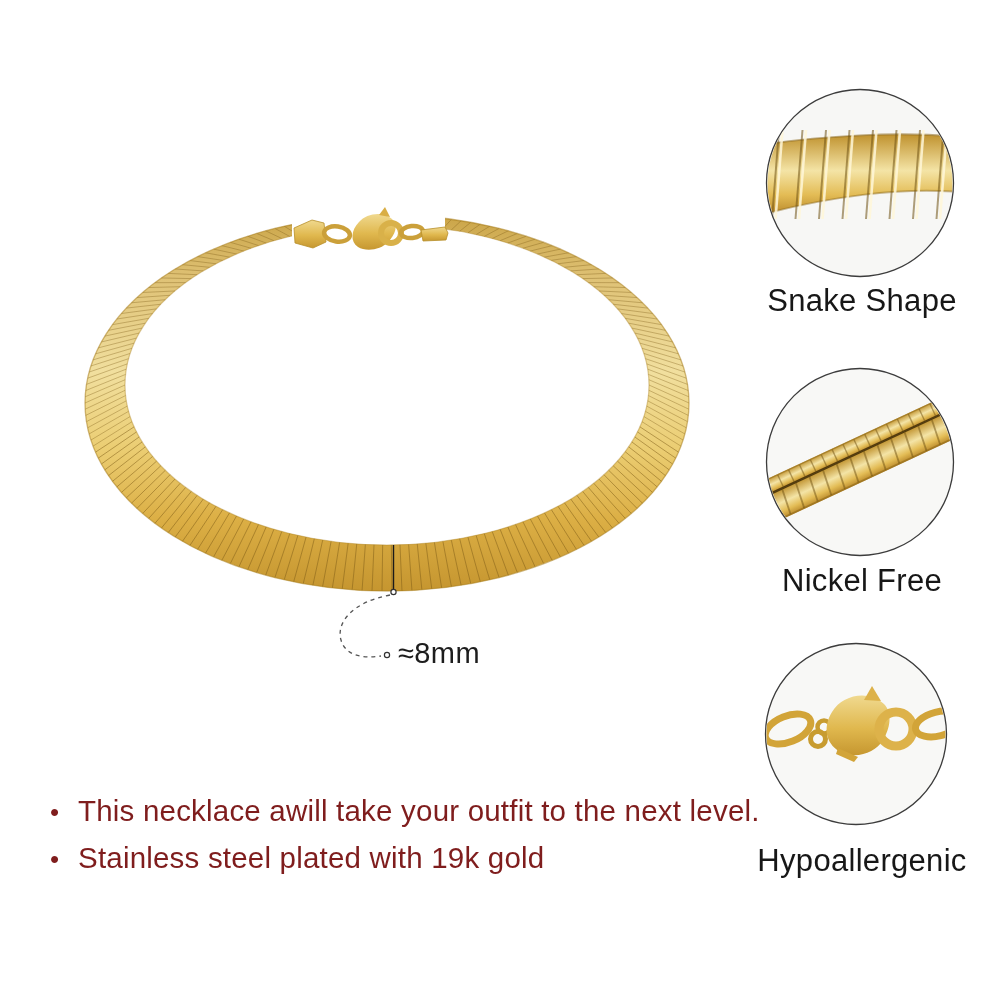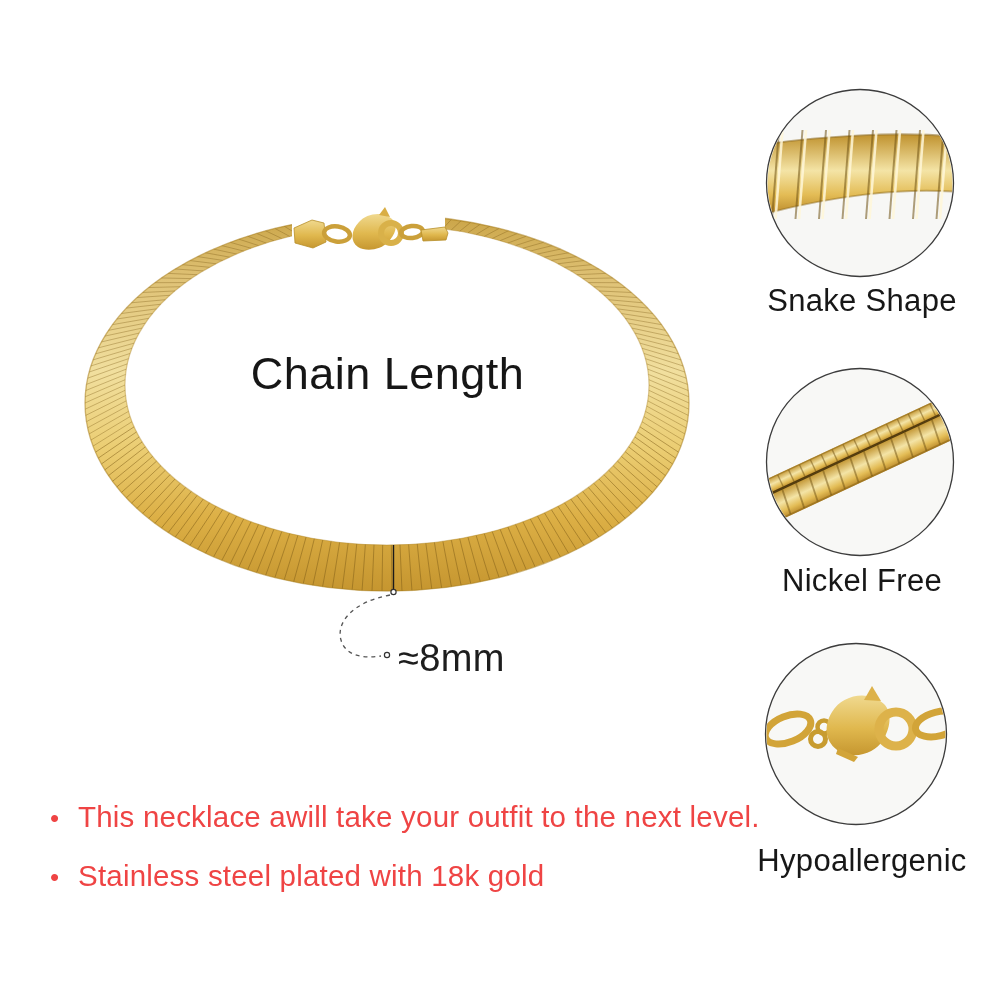--- a/index.html
+++ b/index.html
@@ -11,26 +11,26 @@
   .headline{
     left:190px;top:346px;width:395px;text-align:center;
     font-size:45px;line-height:56px;letter-spacing:.5px;color:#161616;
   }
   .feature-label{
     width:300px;text-align:center;font-size:31px;letter-spacing:.3px;color:#171717;
   }
   .fl-1{left:712px;top:283px;}
   .fl-2{left:712px;top:563px;}
   .fl-3{left:712px;top:843px;}
-  .mm-label{left:398px;top:637px;font-size:38px;color:#1d1d1d;letter-spacing:.4px;}
+  .mm-label{left:398px;top:637px;font-size:29px;color:#1d1d1d;letter-spacing:.4px;}
   ul.bullets{
     left:50px;top:795px;margin:0;padding:0;list-style:none;
   }
   ul.bullets li{
-    font-size:29.5px;line-height:44px;margin-bottom:14px;color:#ef4444;
+    font-size:29.5px;line-height:31px;margin-bottom:14px;color:#7f1d1d;
     letter-spacing:.2px;white-space:nowrap;
   }
   ul.bullets li .marker{display:inline-block;width:28px;font-size:26px;}
   svg.art{position:absolute;left:0;top:0;}
 </style>
 </head>
 <body>
 
 <div class="canvas">
 
@@ -361,27 +361,26 @@
         <path d="M 864 700 L 872 686 L 881 701 Z" fill="#DDB24A"></path>
         <path d="M 838 748 L 858 757 L 854 762 L 836 754 Z" fill="#D2A438"></path>
         <circle cx="896" cy="729" r="17" fill="none" stroke="#DDB24A" stroke-width="9"></circle>
         <ellipse cx="938" cy="724" rx="23" ry="12" transform="rotate(-14 938 724)" fill="none" stroke="#D2A438" stroke-width="7"></ellipse>
         <ellipse cx="968" cy="718" rx="18" ry="10" transform="rotate(-14 968 718)" fill="none" stroke="#D2A438" stroke-width="6"></ellipse>
       </g>
     </g>
   </svg>
 
   <div class="abs headline">
-    <div>Chain Length</div>
   </div>
 
   <div class="abs mm-label">≈8mm</div>
 
   <div class="abs feature-label fl-1">Snake Shape</div>
   <div class="abs feature-label fl-2">Nickel Free</div>
   <div class="abs feature-label fl-3">Hypoallergenic</div>
 
   <ul class="abs bullets">
     <li><span class="marker">•</span><span>This necklace awill take your outfit to the next level.</span></li>
-    <li><span class="marker">•</span><span>Stainless steel plated with 18k gold</span></li>
+    <li><span class="marker">•</span><span>Stainless steel plated with 19k gold</span></li>
   </ul>
 
 </div>
 
 </body></html>

